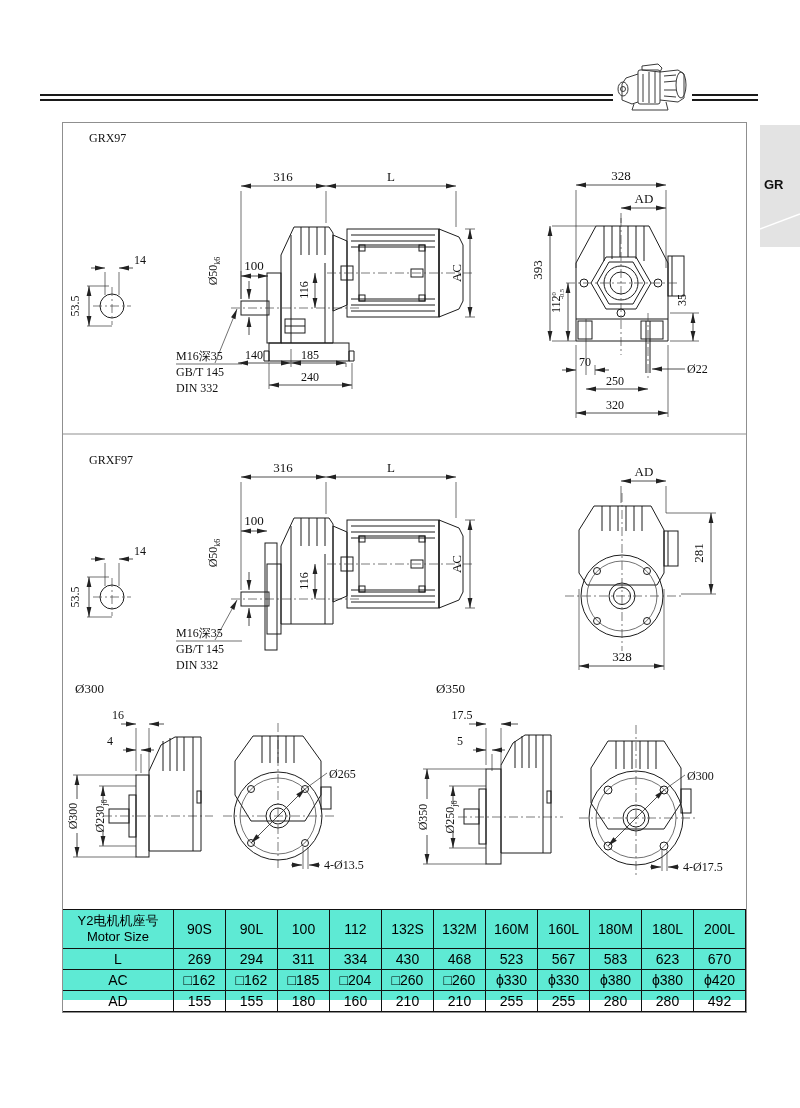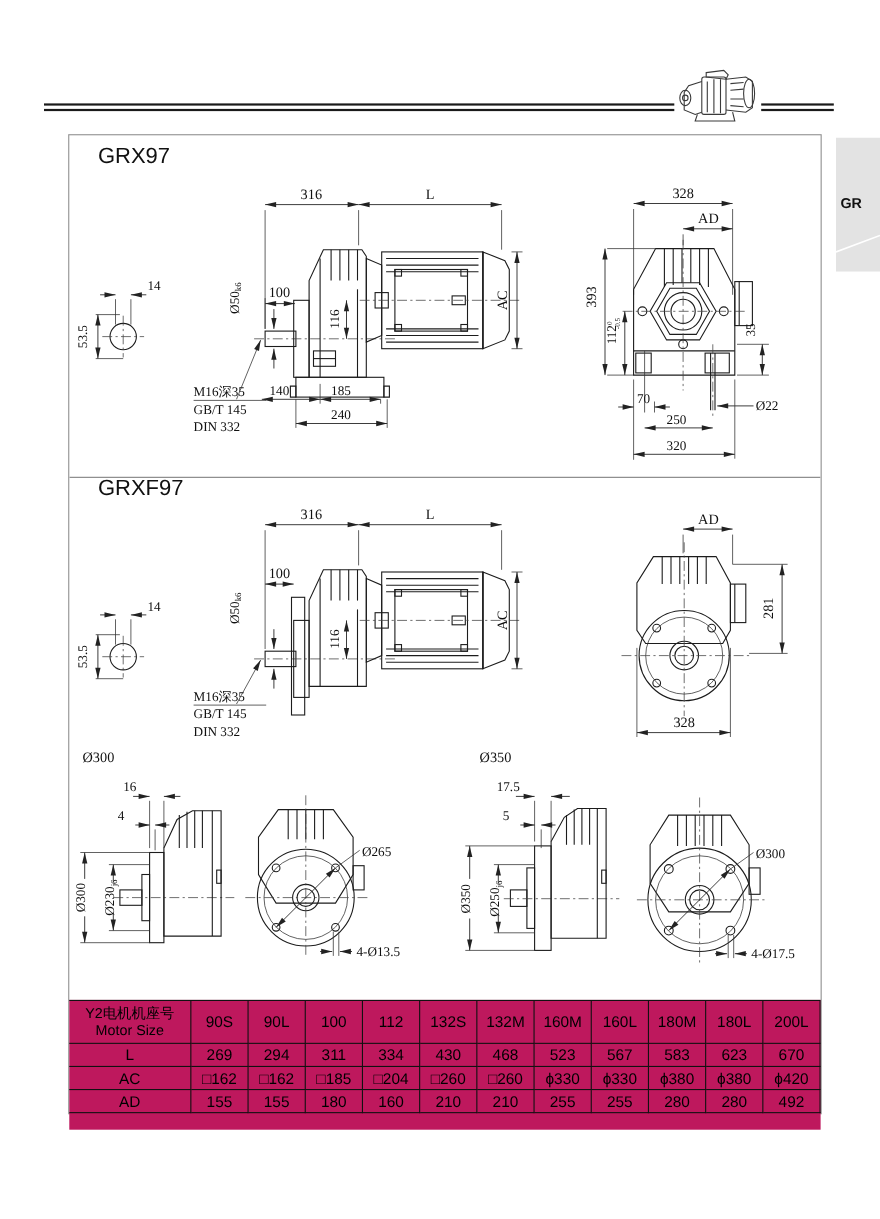--- a/index.html
+++ b/index.html
@@ -2,24 +2,24 @@
 <html><head>
 <meta charset="utf-8">
 <style>
   html,body{margin:0;padding:0;background:#fff;}
   .page{position:relative;width:800px;height:1108px;background:#ffffff;overflow:hidden;
         font-family:"Liberation Serif", serif;color:#111;}
   .rule{position:absolute;height:2px;background:#1a1a1a;}
   .frame{position:absolute;left:62px;top:122px;width:685px;height:891px;
          border:1px solid #8f8f8f;box-sizing:border-box;}
   .art{position:absolute;left:0;top:0;width:683px;height:889px;}
-  .sec-title{position:absolute;font-family:Liberation Sans, sans-serif;font-size:20px;color:#111;}
-  .spec-table{position:absolute;left:0px;top:786px;width:683px;height:118px;
+  .sec-title{position:absolute;font-family:Liberation Serif, serif;font-size:12px;color:#111;}
+  .spec-table{position:absolute;left:0px;top:786px;width:683px;height:91px;
       display:grid;grid-template-columns:111px repeat(11,1fr);grid-template-rows:39px 21px 21px 21px;
-      border-top:1.5px solid #111;box-sizing:border-box;background:#be185d;
+      border-top:1.5px solid #111;box-sizing:border-box;background:#5eead4;
       font-family:"Liberation Sans",sans-serif;}
   .spec-table .c{border-right:1px solid #111;border-bottom:1px solid #111;
       display:flex;align-items:center;justify-content:center;font-size:14px;color:#000;
       overflow:hidden;white-space:nowrap;}
   .spec-table .c:nth-child(12n+1){border-left:none;}
   .spec-table .hd{flex-direction:column;line-height:1.2;font-size:13px;}
   .spec-table .c:last-child,border-right:none;
   .footer{position:absolute;left:595px;top:1072px;width:200px;
       font-family:"DejaVu Sans Mono",monospace;font-size:14px;letter-spacing:1px;color:#2b2b2b;}
   .gr-tab{position:absolute;left:760px;top:125px;}
@@ -57,21 +57,21 @@
 
   <svg class="gr-tab" width="40" height="122" viewBox="0 0 40 122">
     <rect x="0" y="0" width="40" height="122" fill="#e3e3e3"></rect>
     <line x1="0" y1="104" x2="40" y2="89" stroke="#ffffff" stroke-width="1.5"></line>
     <text x="4" y="64" font-family="Liberation Sans,sans-serif" font-size="13" font-weight="bold" fill="#f7f7f7">GR</text>
   </svg>
 
   <div class="frame">
 
     <div class="sec-title" style="left:26px;top:8px;">GRX97</div>
-    <div class="sec-title" style="left:26px;top:310px;">GRXF97</div>
+    <div class="sec-title" style="left:26px;top:330px;">GRXF97</div>
 
     <svg class="art" viewBox="0 0 683 889">
       <defs>
         <marker id="mE" markerWidth="12" markerHeight="8" refX="11" refY="4" orient="auto" markerUnits="userSpaceOnUse">
           <path d="M1,1.6 L11,4 L1,6.4 Z" fill="#222"></path>
           </marker>
         <marker id="mS" markerWidth="12" markerHeight="8" refX="1" refY="4" orient="auto" markerUnits="userSpaceOnUse">
           <path d="M11,1.6 L1,4 L11,6.4 Z" fill="#222"></path>
           </marker>
         <pattern id="hatch" patternUnits="userSpaceOnUse" width="5" height="5" patternTransform="rotate(45)">

